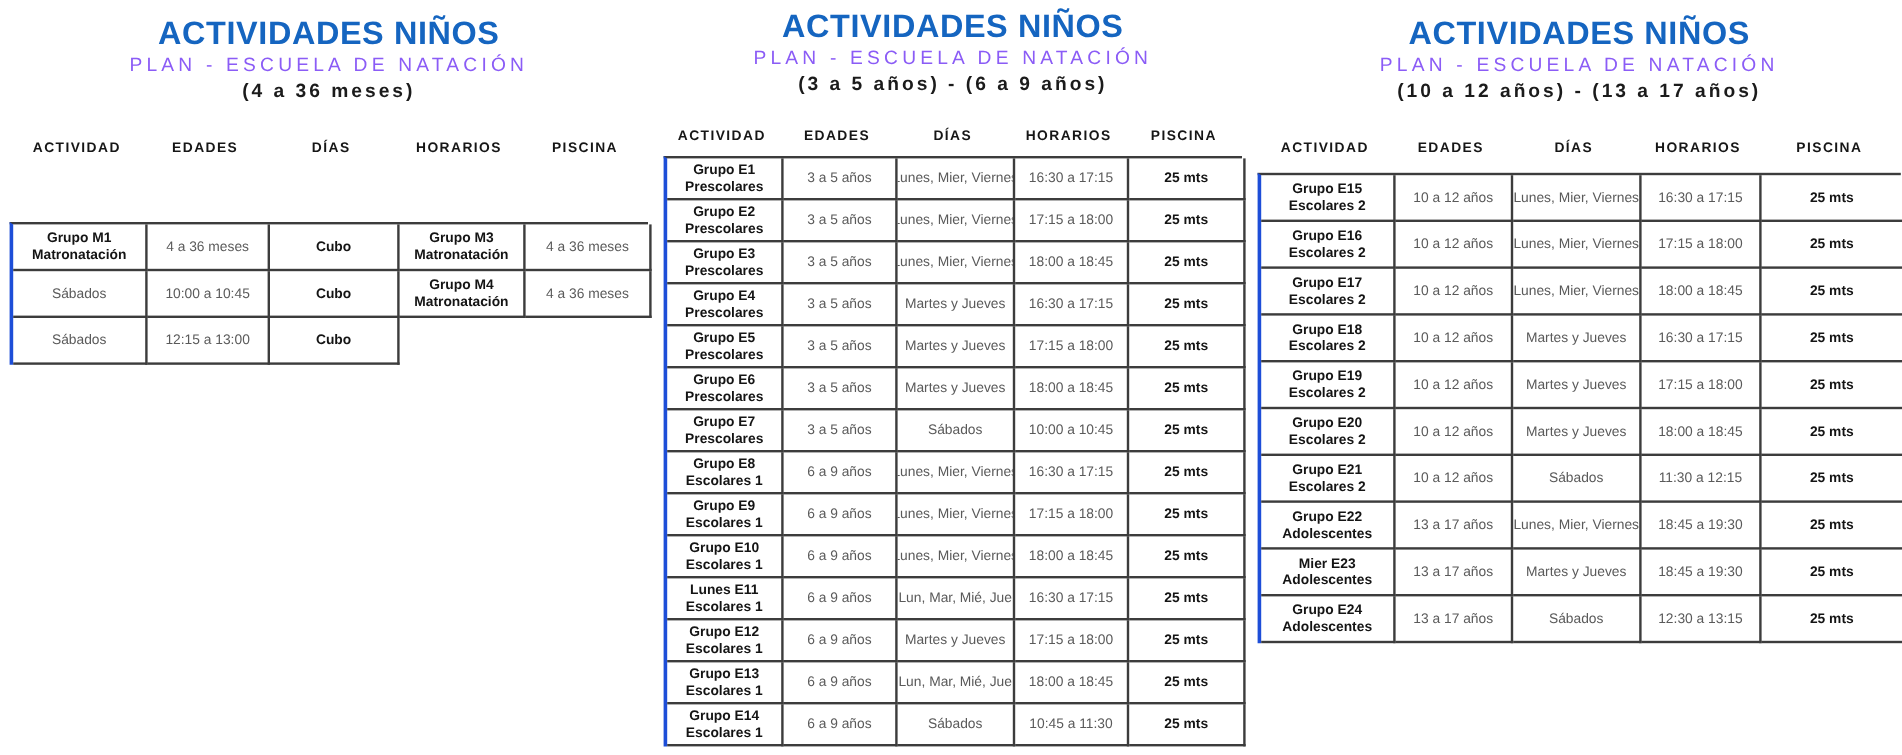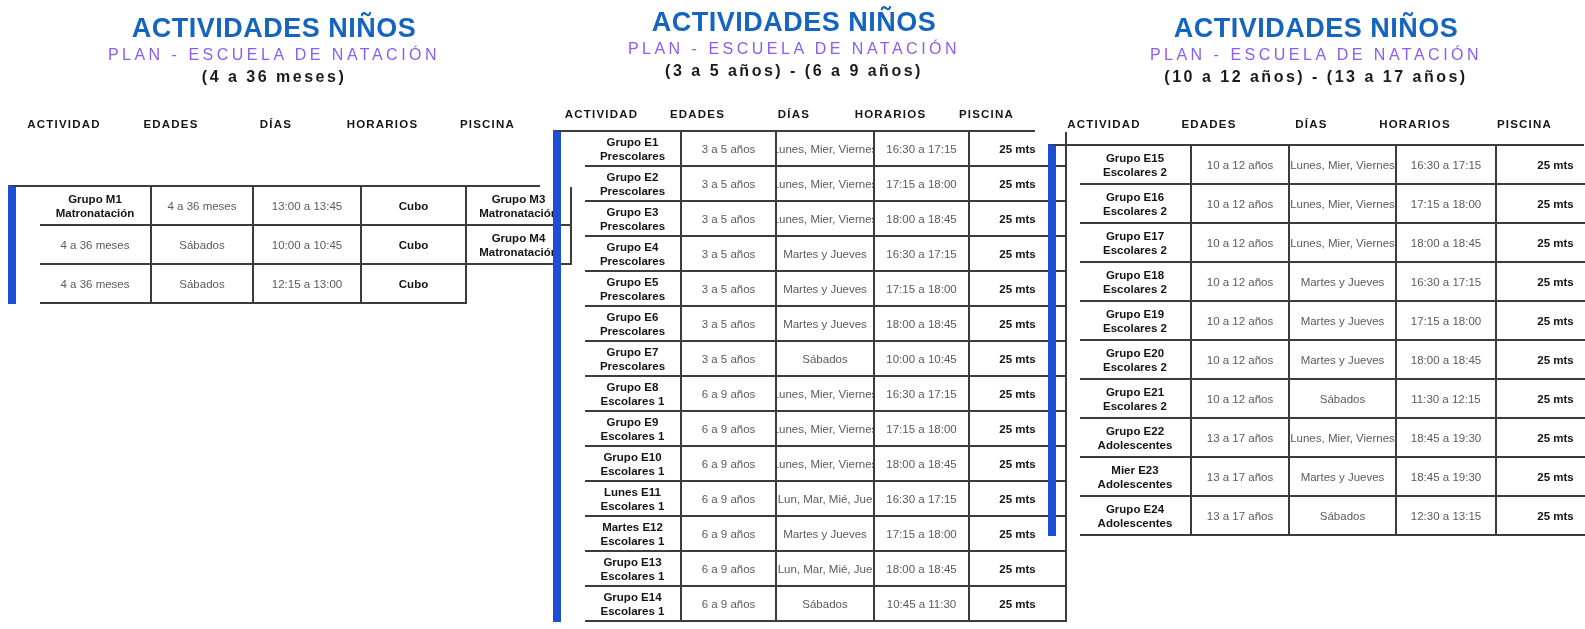--- a/index.html
+++ b/index.html
@@ -32,21 +32,21 @@
   .cols-2 { grid-template-columns: 112px 98px 107px 100px 119px; }
 
   .head { margin-top: 30px; }
   .b1 .head { margin-top: 26px; }
   .th {
     font-size: 11.5px; font-weight: 700; color: #161616; letter-spacing: 1.2px;
     text-align: center; padding-bottom: 14px;
   }
   .b1 .th { padding-bottom: 10px; }
 
-  .body { border-top: 2px solid #3c3c3c; border-left: 8px solid #1d4ed8; padding-left: 24px; }
+  .body { border-top: 2px solid #3c3c3c; border-left: 3px solid #1d4ed8; }
   .rows-39 { grid-auto-rows: 39px; }
   .rows-35 { grid-auto-rows: 35px; }
   .td {
     border-right: 2px solid #3c3c3c; border-bottom: 2px solid #3c3c3c;
     display: flex; flex-direction: column; align-items: center; justify-content: center;
     font-size: 11.5px; color: #5a5a5a; text-align: center; line-height: 14px;
     padding: 1px 2px; overflow: hidden; white-space: nowrap;
   }
   .td.strong { font-weight: 700; color: #141414; }
 </style>
@@ -63,21 +63,20 @@
       <div class="th">DÍAS</div>
       <div class="th">HORARIOS</div>
       <div class="th">PISCINA</div>
     </div>
   <div class="grid body cols-0 rows-39">
       <div class="td strong">
         <div>Grupo M1</div>
         <div>Matronatación</div>
       </div>
       <div class="td">4 a 36 meses</div>
-      <div class="td">13:00 a 13:45</div>
       <div class="td strong">Cubo</div>
       <div class="td strong">
         <div>Grupo M3</div>
         <div>Matronatación</div>
       </div>
       <div class="td">4 a 36 meses</div>
       <div class="td">Sábados</div>
       <div class="td">10:00 a 10:45</div>
       <div class="td strong">Cubo</div>
       <div class="td strong">
@@ -185,21 +184,21 @@
       <div class="td strong">25 mts</div>
       <div class="td strong">
         <div>Lunes E11</div>
         <div>Escolares 1</div>
       </div>
       <div class="td">6 a 9 años</div>
       <div class="td">Lun, Mar, Mié, Jue</div>
       <div class="td">16:30 a 17:15</div>
       <div class="td strong">25 mts</div>
       <div class="td strong">
-        <div>Martes E12</div>
+        <div>Grupo E12</div>
         <div>Escolares 1</div>
       </div>
       <div class="td">6 a 9 años</div>
       <div class="td">Martes y Jueves</div>
       <div class="td">17:15 a 18:00</div>
       <div class="td strong">25 mts</div>
       <div class="td strong">
         <div>Grupo E13</div>
         <div>Escolares 1</div>
       </div>

